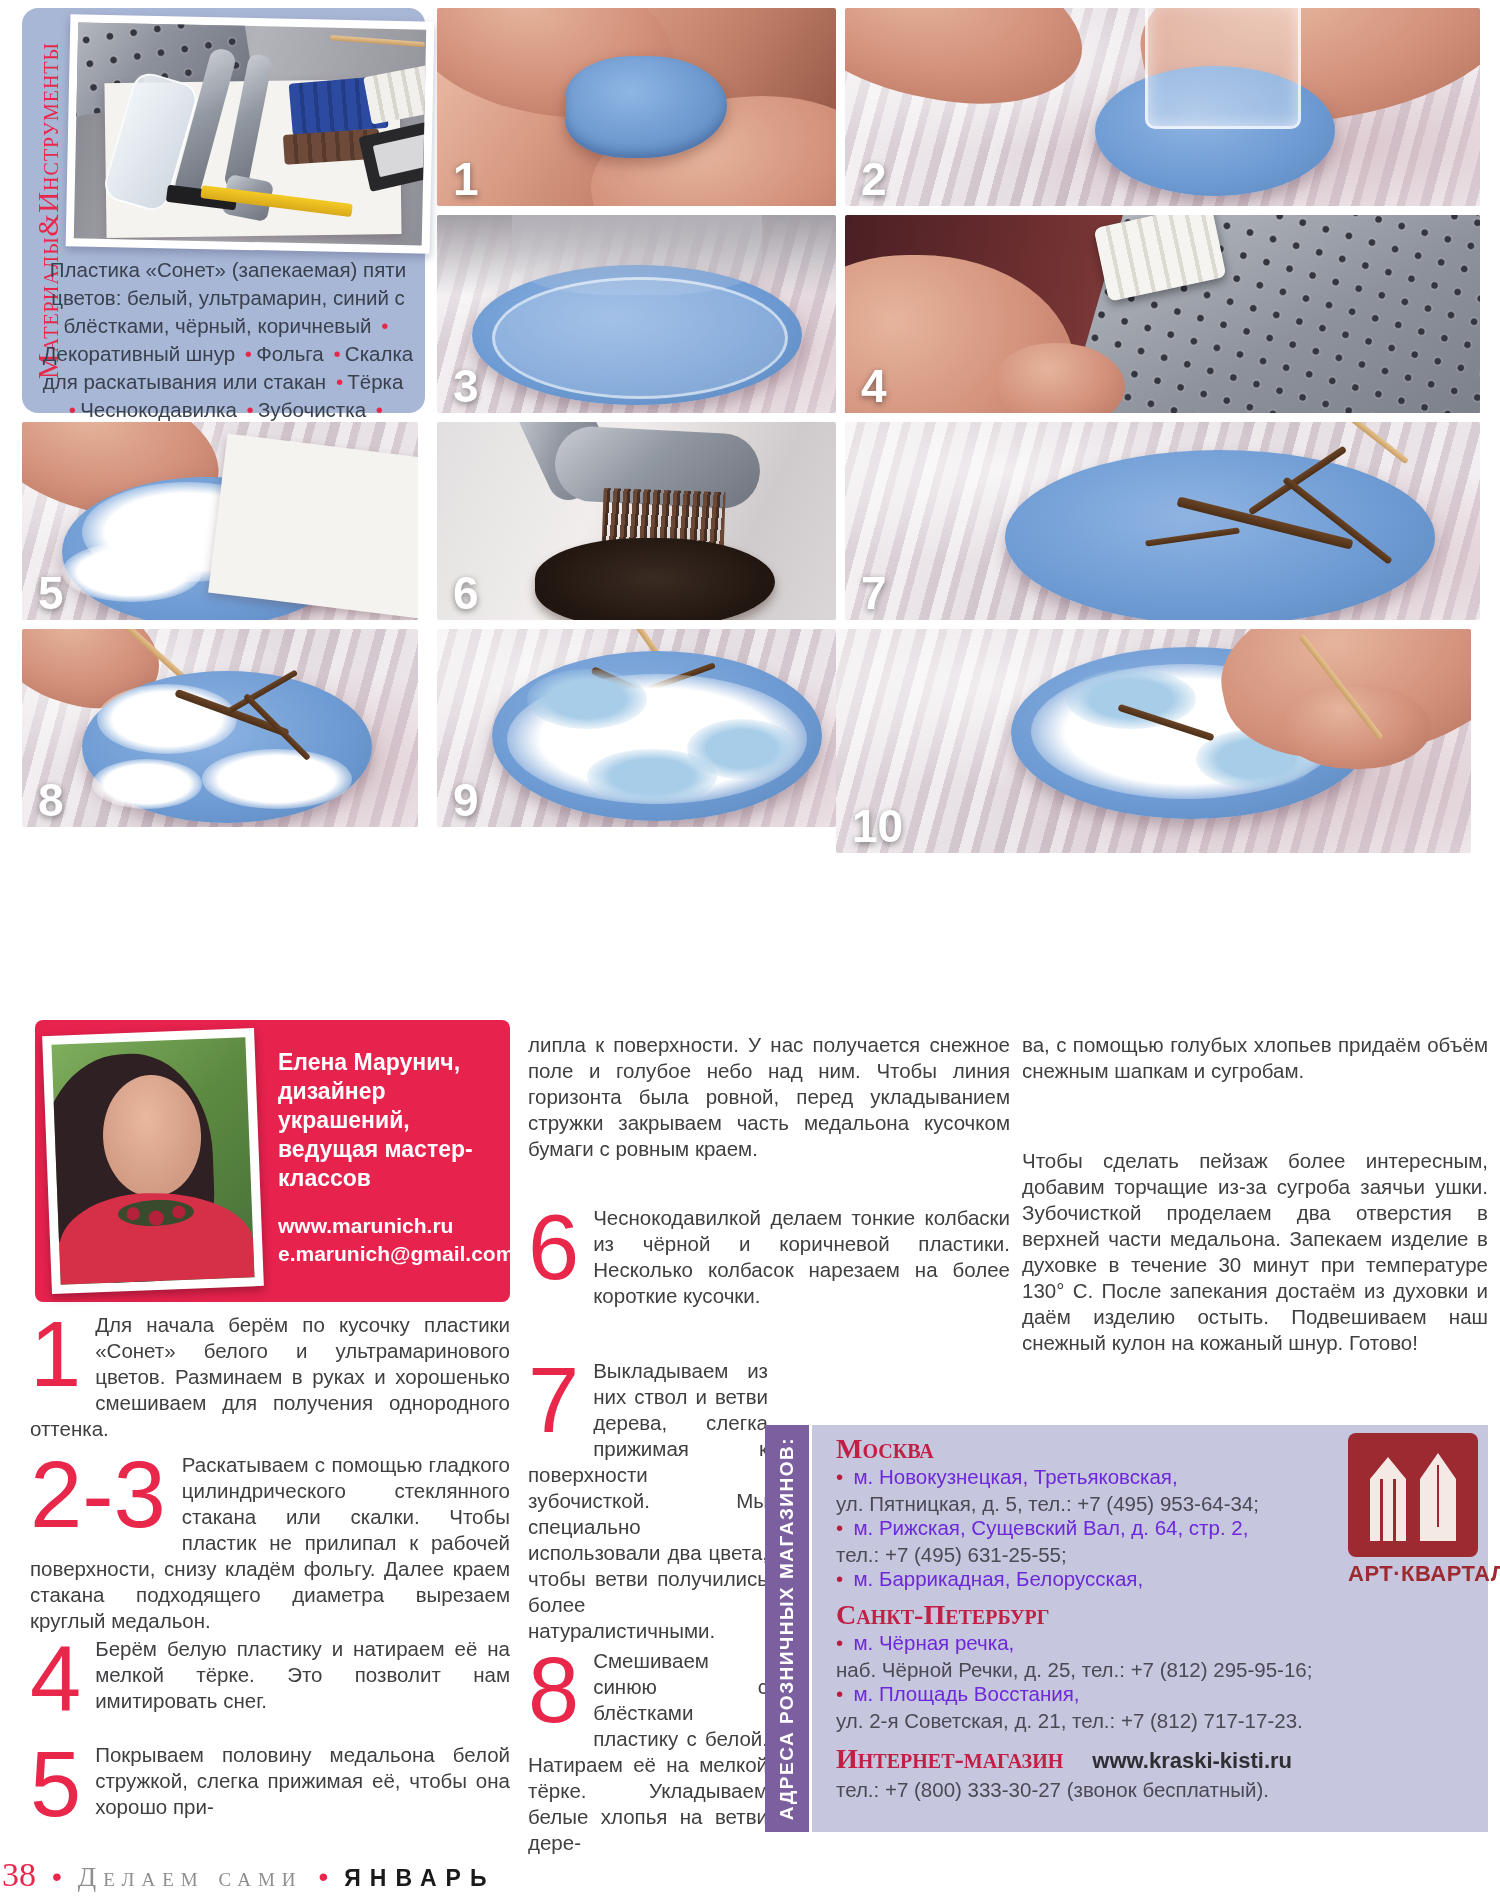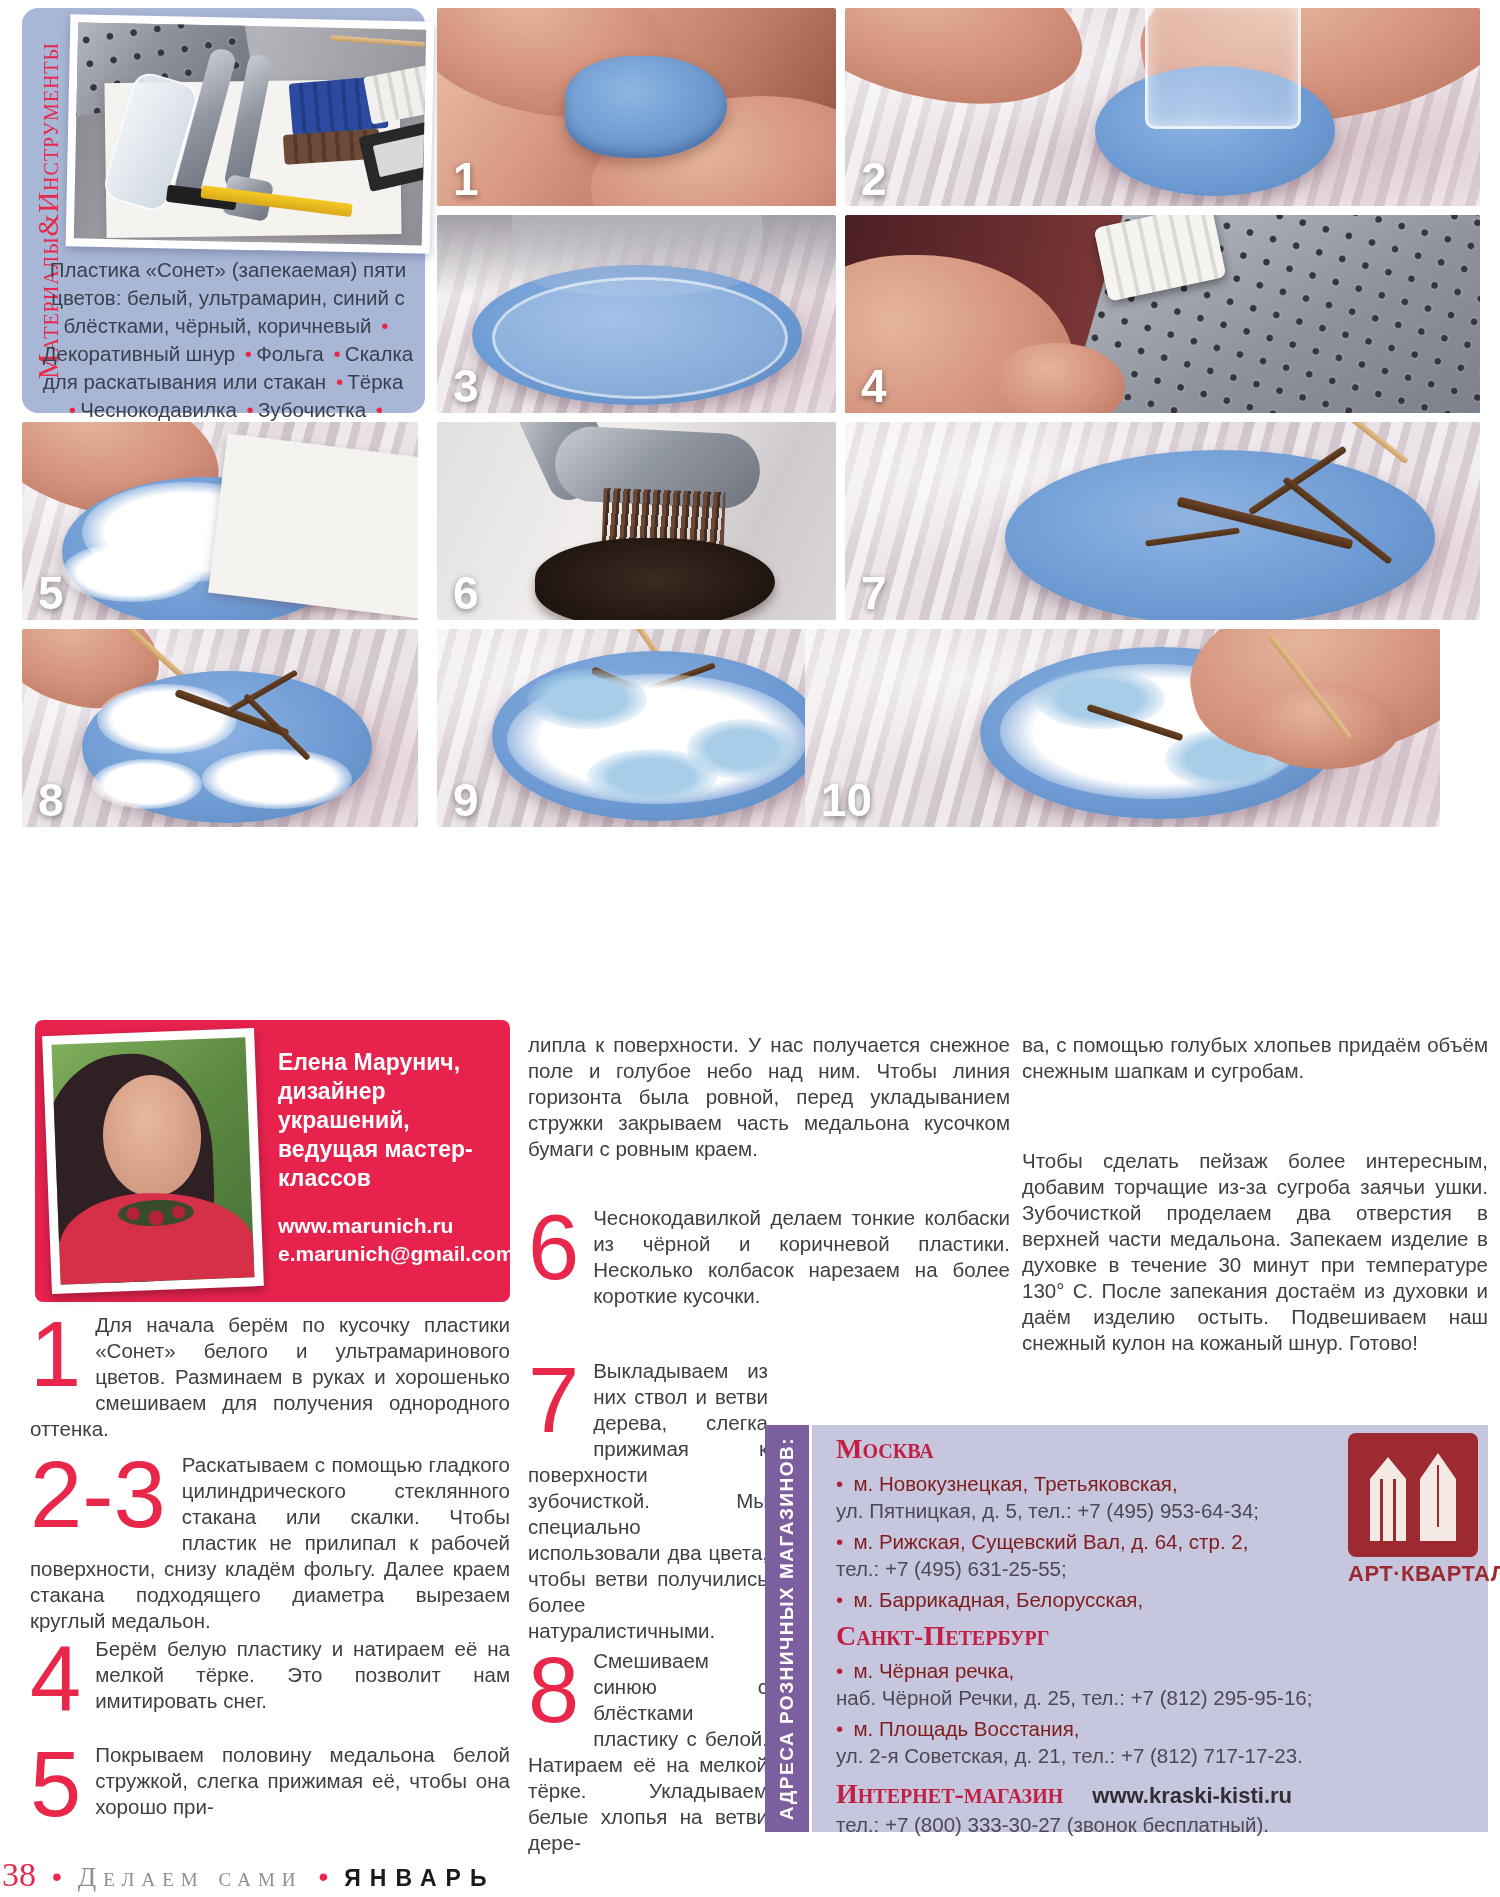--- a/index.html
+++ b/index.html
@@ -56,21 +56,21 @@
   .a-name{position:absolute;left:243px;top:28px;width:222px;color:#fff;font-weight:bold;font-size:23px;line-height:29px;}
   .a-links{position:absolute;left:243px;top:192px;width:222px;color:#fff;font-weight:bold;font-size:21px;line-height:28px;}
   
   .addr-band{position:absolute;left:765px;top:1425px;width:44px;height:407px;background:#7b5f9e;
              display:flex;align-items:center;justify-content:center;}
   .addr-vtext{color:#fff;font-weight:bold;font-size:19px;letter-spacing:1.5px;white-space:nowrap;}
   .addr-block{position:absolute;left:812px;top:1425px;width:676px;height:407px;background:#c6c6de;}
   .addr-inner{position:absolute;left:24px;top:8px;right:14px;}
   .city{font-family:"Liberation Serif",serif;font-variant:small-caps;font-weight:bold;
         font-size:28px;color:#c21f45;line-height:32px;}
-  .addr-l1{font-size:20.5px;color:#7f1d1d;margin-top:7px;line-height:24px;}
+  .addr-l1{font-size:20.5px;color:#6d28d9;line-height:24px;}
   .addr-l1::before{content:"\2022\2002";color:#b41f3e;}
   .addr-l2{font-size:20.5px;color:#4a4a55;margin-top:3px;line-height:24px;}
   .online-row{margin-top:10px;display:flex;align-items:baseline;gap:29px;}
   .online-url{font-weight:bold;font-size:22px;color:#2f2f33;}
   .logo-box{position:absolute;right:10px;top:8px;width:130px;height:124px;background:#9d2a30;border-radius:8px;}
   .logo-text{position:absolute;right:10px;top:136px;width:130px;text-align:center;color:#9d2a30;
              font-weight:bold;font-size:22px;letter-spacing:.5px;}
   
   .footer{position:absolute;left:2px;top:1856px;display:flex;align-items:baseline;gap:16px;}
   .f-page{font-family:"Liberation Serif",serif;font-size:34px;color:#e8274b;}
@@ -195,21 +195,21 @@
     <div class="abs disc" style="left:55px;top:22px;width:330px;height:170px;"></div>
     <div class="abs branch" style="left:150px;top:60px;width:110px;height:8px;transform:rotate(25deg);"></div>
     <div class="abs branch" style="left:210px;top:45px;width:70px;height:6px;transform:rotate(-20deg);"></div>
     <div class="abs snowblob" style="left:70px;top:45px;width:300px;height:130px;"></div>
     <div class="abs blueblob" style="left:90px;top:40px;width:120px;height:60px;"></div>
     <div class="abs blueblob" style="left:250px;top:90px;width:110px;height:60px;"></div>
     <div class="abs blueblob" style="left:150px;top:120px;width:130px;height:55px;"></div>
     <div class="photo-num">9</div>
   </div>
 
-  <div class="photo foil" style="left:805px;top:629px;width:635px;height:198px;">
+  <div class="photo foil" style="left:836px;top:629px;width:635px;height:224px;">
     <div class="abs disc" style="left:175px;top:18px;width:360px;height:172px;"></div>
     <div class="abs snowblob" style="left:195px;top:35px;width:310px;height:135px;"></div>
     <div class="abs blueblob" style="left:230px;top:40px;width:130px;height:60px;"></div>
     <div class="abs blueblob" style="left:360px;top:100px;width:120px;height:60px;"></div>
     <div class="abs branch" style="left:280px;top:90px;width:100px;height:7px;transform:rotate(18deg);"></div>
     <div class="abs skin" style="right:-50px;top:-45px;width:300px;height:170px;transform:rotate(-12deg);"></div>
     <div class="abs skin" style="right:40px;top:55px;width:150px;height:85px;"></div>
     <div class="abs toothpick" style="left:440px;top:55px;width:130px;height:6px;transform:rotate(52deg);"></div>
     <div class="photo-num">10</div>
   </div>

